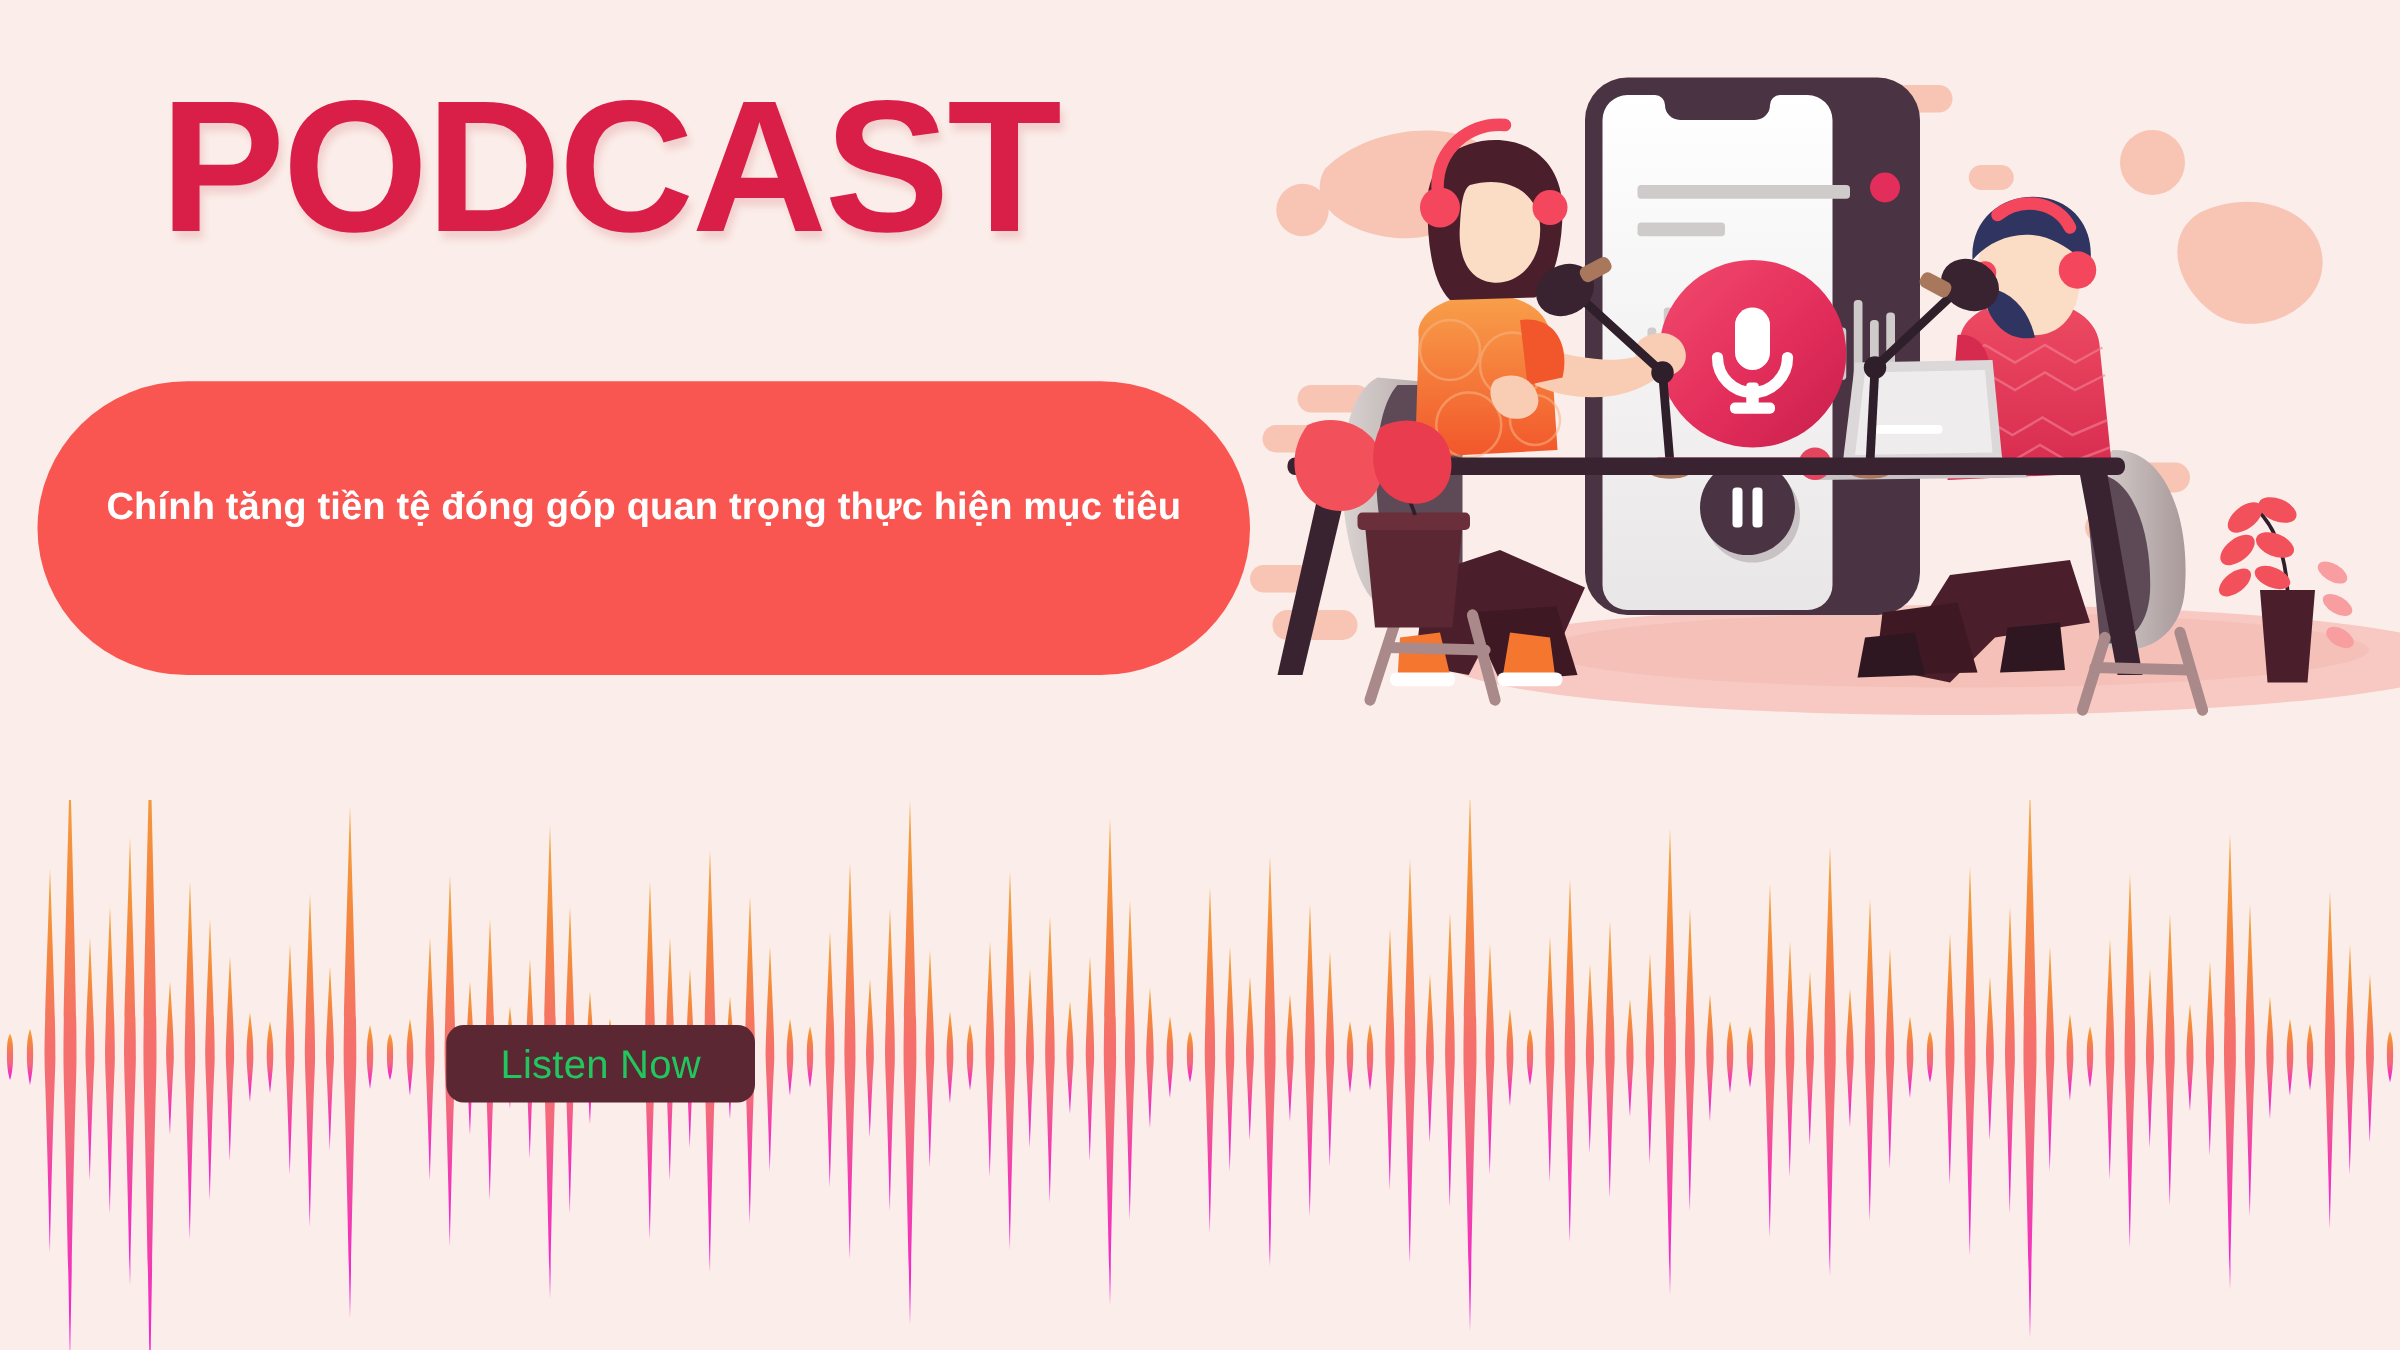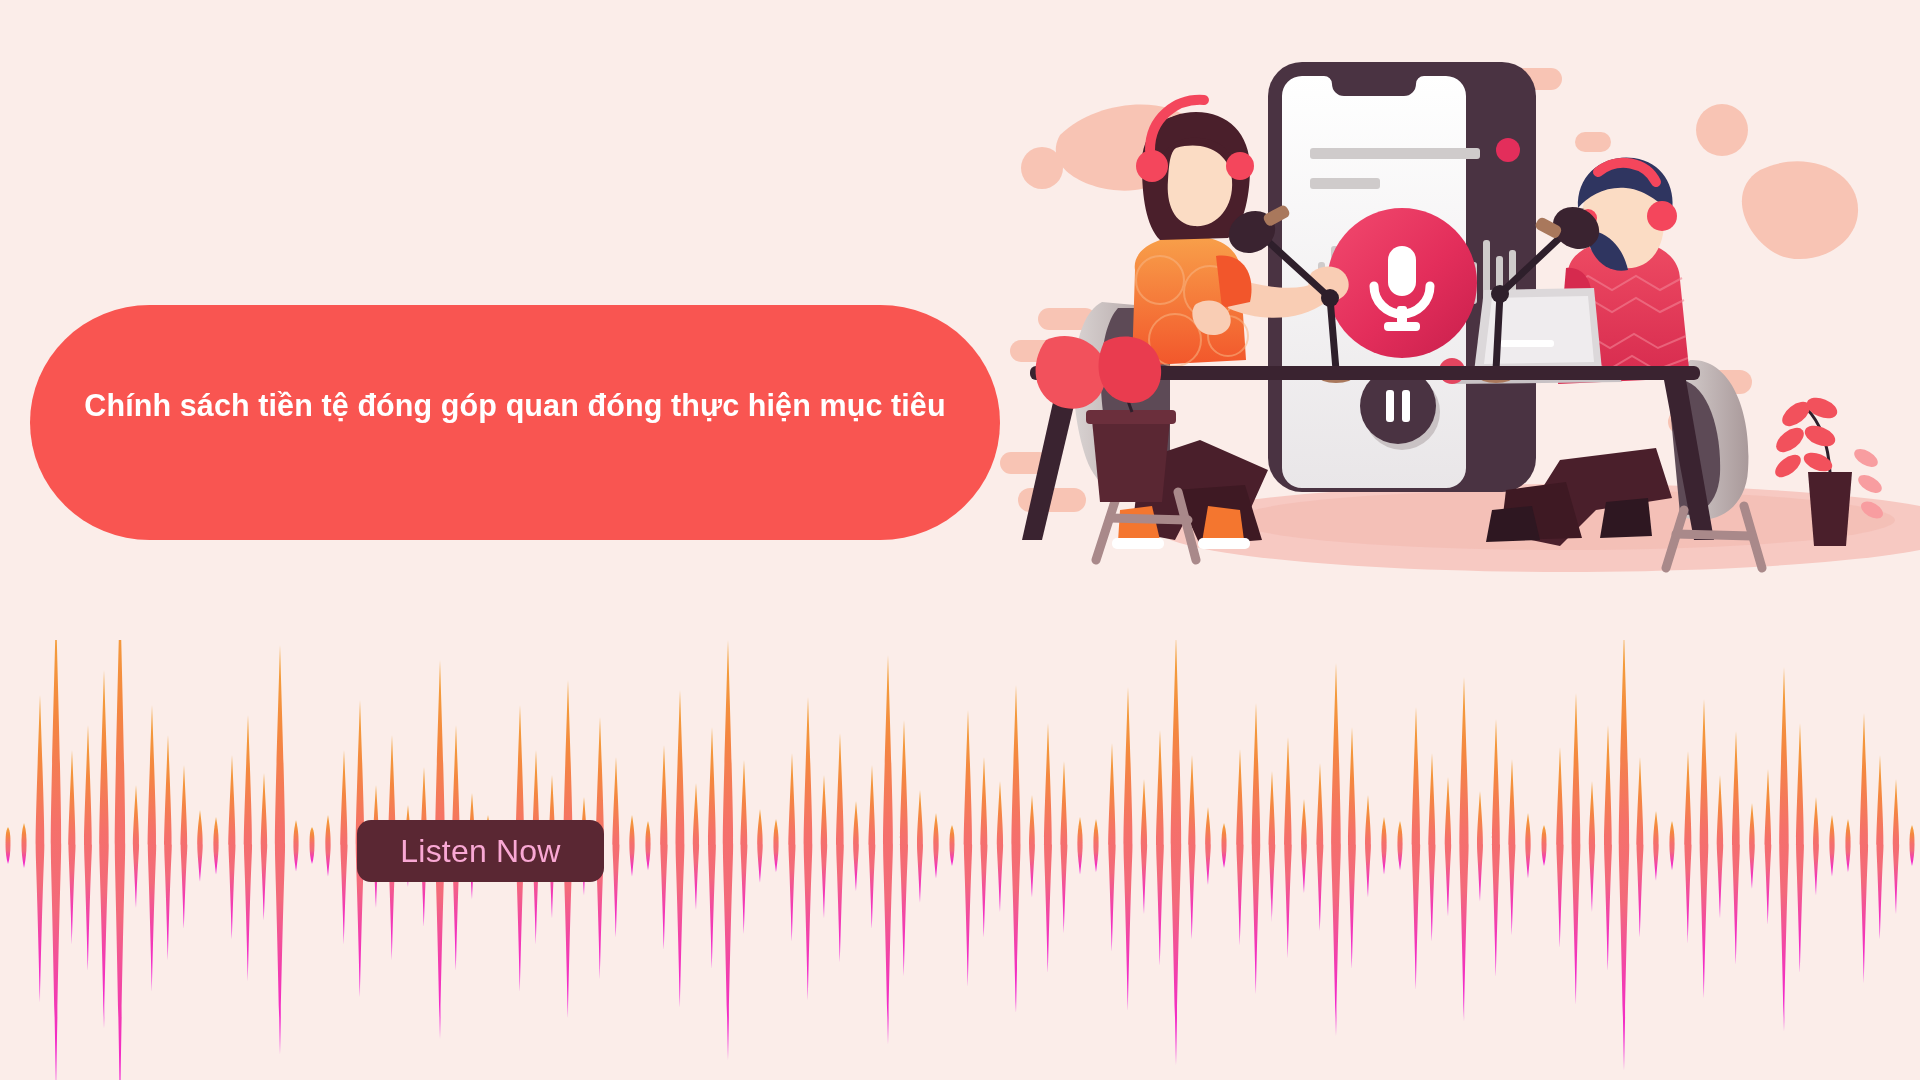--- a/index.html
+++ b/index.html
@@ -40,44 +40,45 @@
 
   
   .waveform{position:absolute;left:0;top:640px;width:1920px;height:440px;}
   .wf-svg{display:block;width:1920px;height:440px;}
 
   
   .listen-btn{
     position:absolute;left:357px;top:820px;width:247px;height:62px;
     background:#5A2733;border-radius:14px;
     display:flex;align-items:center;justify-content:center;
-    color:#f9a8d4;font-size:32px;letter-spacing:.2px;
+    color:#22c55e;font-size:32px;letter-spacing:.2px;
     cursor:pointer;
   }
 
   
   .author-badge{
     position:absolute;left:1726px;top:1018px;width:178px;height:62px;
     background:#F95551;border-radius:40px 40px 0 0;
     display:flex;align-items:center;justify-content:center;
     color:#ffffff;font-size:21px;
   }
 
   
   .illustration{position:absolute;left:1000px;top:40px;width:920px;height:620px;}
   .ill-svg{display:block;width:920px;height:620px;}
 </style>
 </head>
 <body>
 
 <div class="stage">
 
+  <div class="title">PODCAST</div>
 
   <div class="headline-pill">
-    <div class="headline-line l1">Chính sách tiền tệ đóng góp quan đóng thực hiện mục tiêu</div>
+    <div class="headline-line l1">Chính tăng tiền tệ đóng góp quan trọng thực hiện mục tiêu</div>
   </div>
 
   <div class="illustration">
     <svg class="ill-svg" viewBox="0 0 920 620" xmlns="http://www.w3.org/2000/svg">
       <defs>
         <linearGradient id="micCircle" x1="0" y1="0" x2="1" y2="1">
           <stop offset="0%" stop-color="#F24A6E"></stop>
           <stop offset="55%" stop-color="#E32E5B"></stop>
           <stop offset="100%" stop-color="#C81F4C"></stop>
         </linearGradient>

